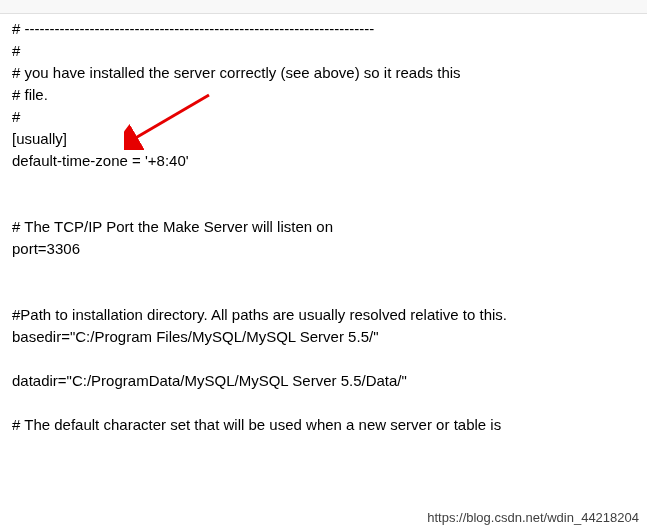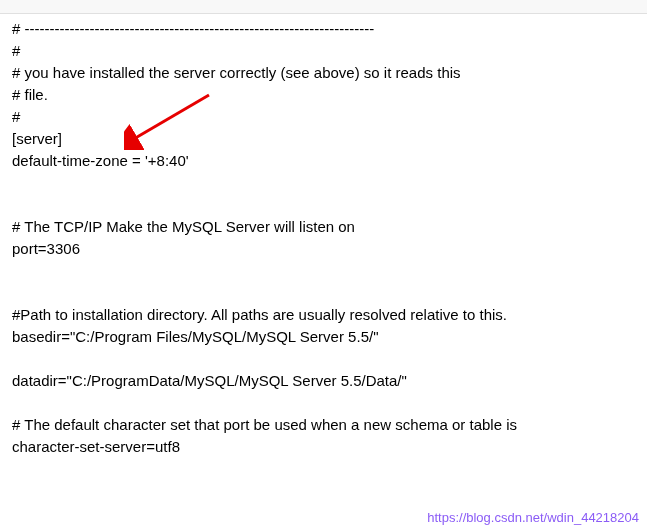--- a/index.html
+++ b/index.html
@@ -48,55 +48,54 @@
       position: absolute;
       left: 124px;
       top: 90px;
       pointer-events: none;
     }
     .watermark {
       position: absolute;
       bottom: 6px;
       right: 8px;
       font-size: 13px;
-      color: #8b5cf6;
+      color: #404040;
       font-family: Arial, sans-serif;
     }
   </style>
 </head>
 <body>
 
 <div class="top-bar"></div>
 
 <div class="gutter-left">
   <span class="gutter-marker" style="top:218px;">6</span>
   <span class="gutter-marker" style="top:302px;">≡</span>
 </div>
 
 <div class="content-area">
   <div class="line"># ----------------------------------------------------------------------</div>
   <div class="line">#</div>
   <div class="line"># you have installed the server correctly (see above) so it reads this</div>
   <div class="line"># file.</div>
   <div class="line">#</div>
-  <div class="line">[server]</div>
+  <div class="line">[usually]</div>
   <div class="line">default-time-zone = '+8:40'</div>
   <div class="line">&nbsp;</div>
   <div class="line">&nbsp;</div>
-  <div class="line"># The TCP/IP Make the MySQL Server will listen on</div>
+  <div class="line"># The TCP/IP Port the Make Server will listen on</div>
   <div class="line">port=3306</div>
   <div class="line">&nbsp;</div>
   <div class="line">&nbsp;</div>
   <div class="line">#Path to installation directory. All paths are usually resolved relative to this.</div>
   <div class="line">basedir="C:/Program Files/MySQL/MySQL Server 5.5/"</div>
   <div class="line">&nbsp;</div>
   <div class="line">datadir="C:/ProgramData/MySQL/MySQL Server 5.5/Data/"</div>
   <div class="line">&nbsp;</div>
-  <div class="line"># The default character set that port be used when a new schema or table is</div>
-  <div class="line">character-set-server=utf8</div>
+  <div class="line"># The default character set that will be used when a new server or table is</div>
   <div class="line">&nbsp;</div>
 
 </div>
 
 <svg class="arrow" width="90" height="60">
   <defs>
     <marker id="arrowhead" markerWidth="12" markerHeight="10" refX="2" refY="5" orient="auto">
       <polygon points="0 0, 12 5, 0 10" fill="#e60000"></polygon>
     </marker>
   </defs>

